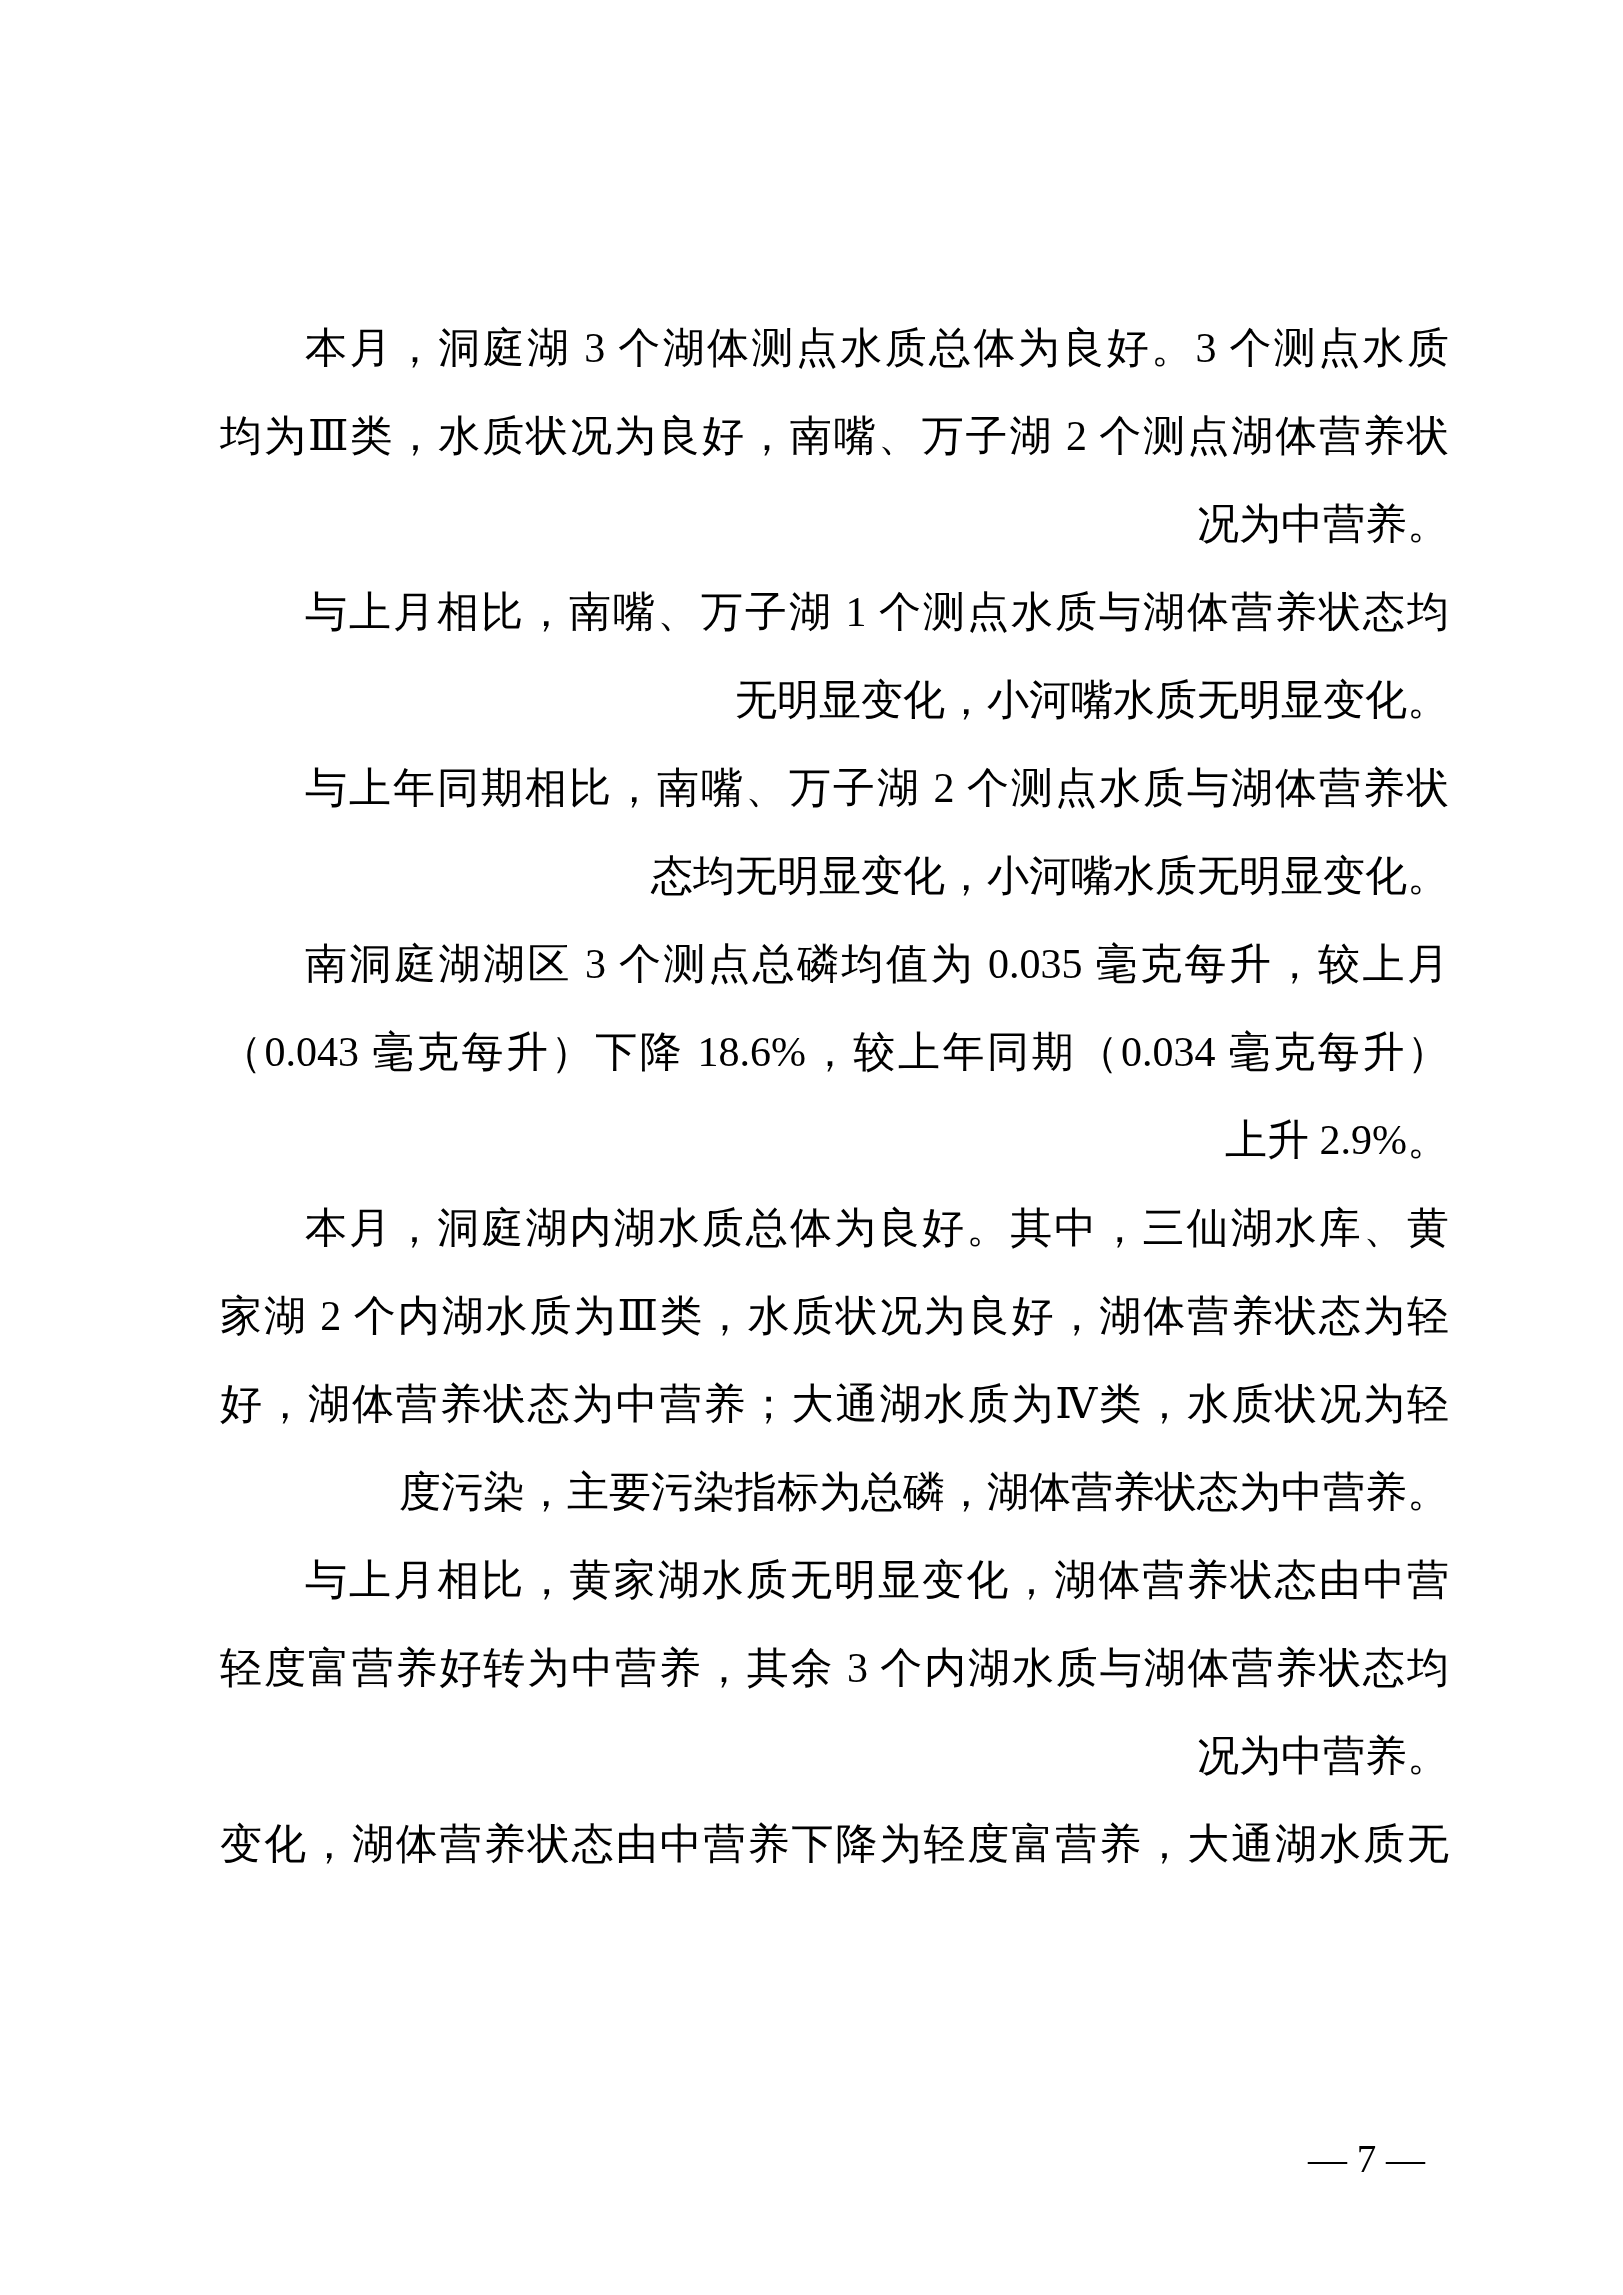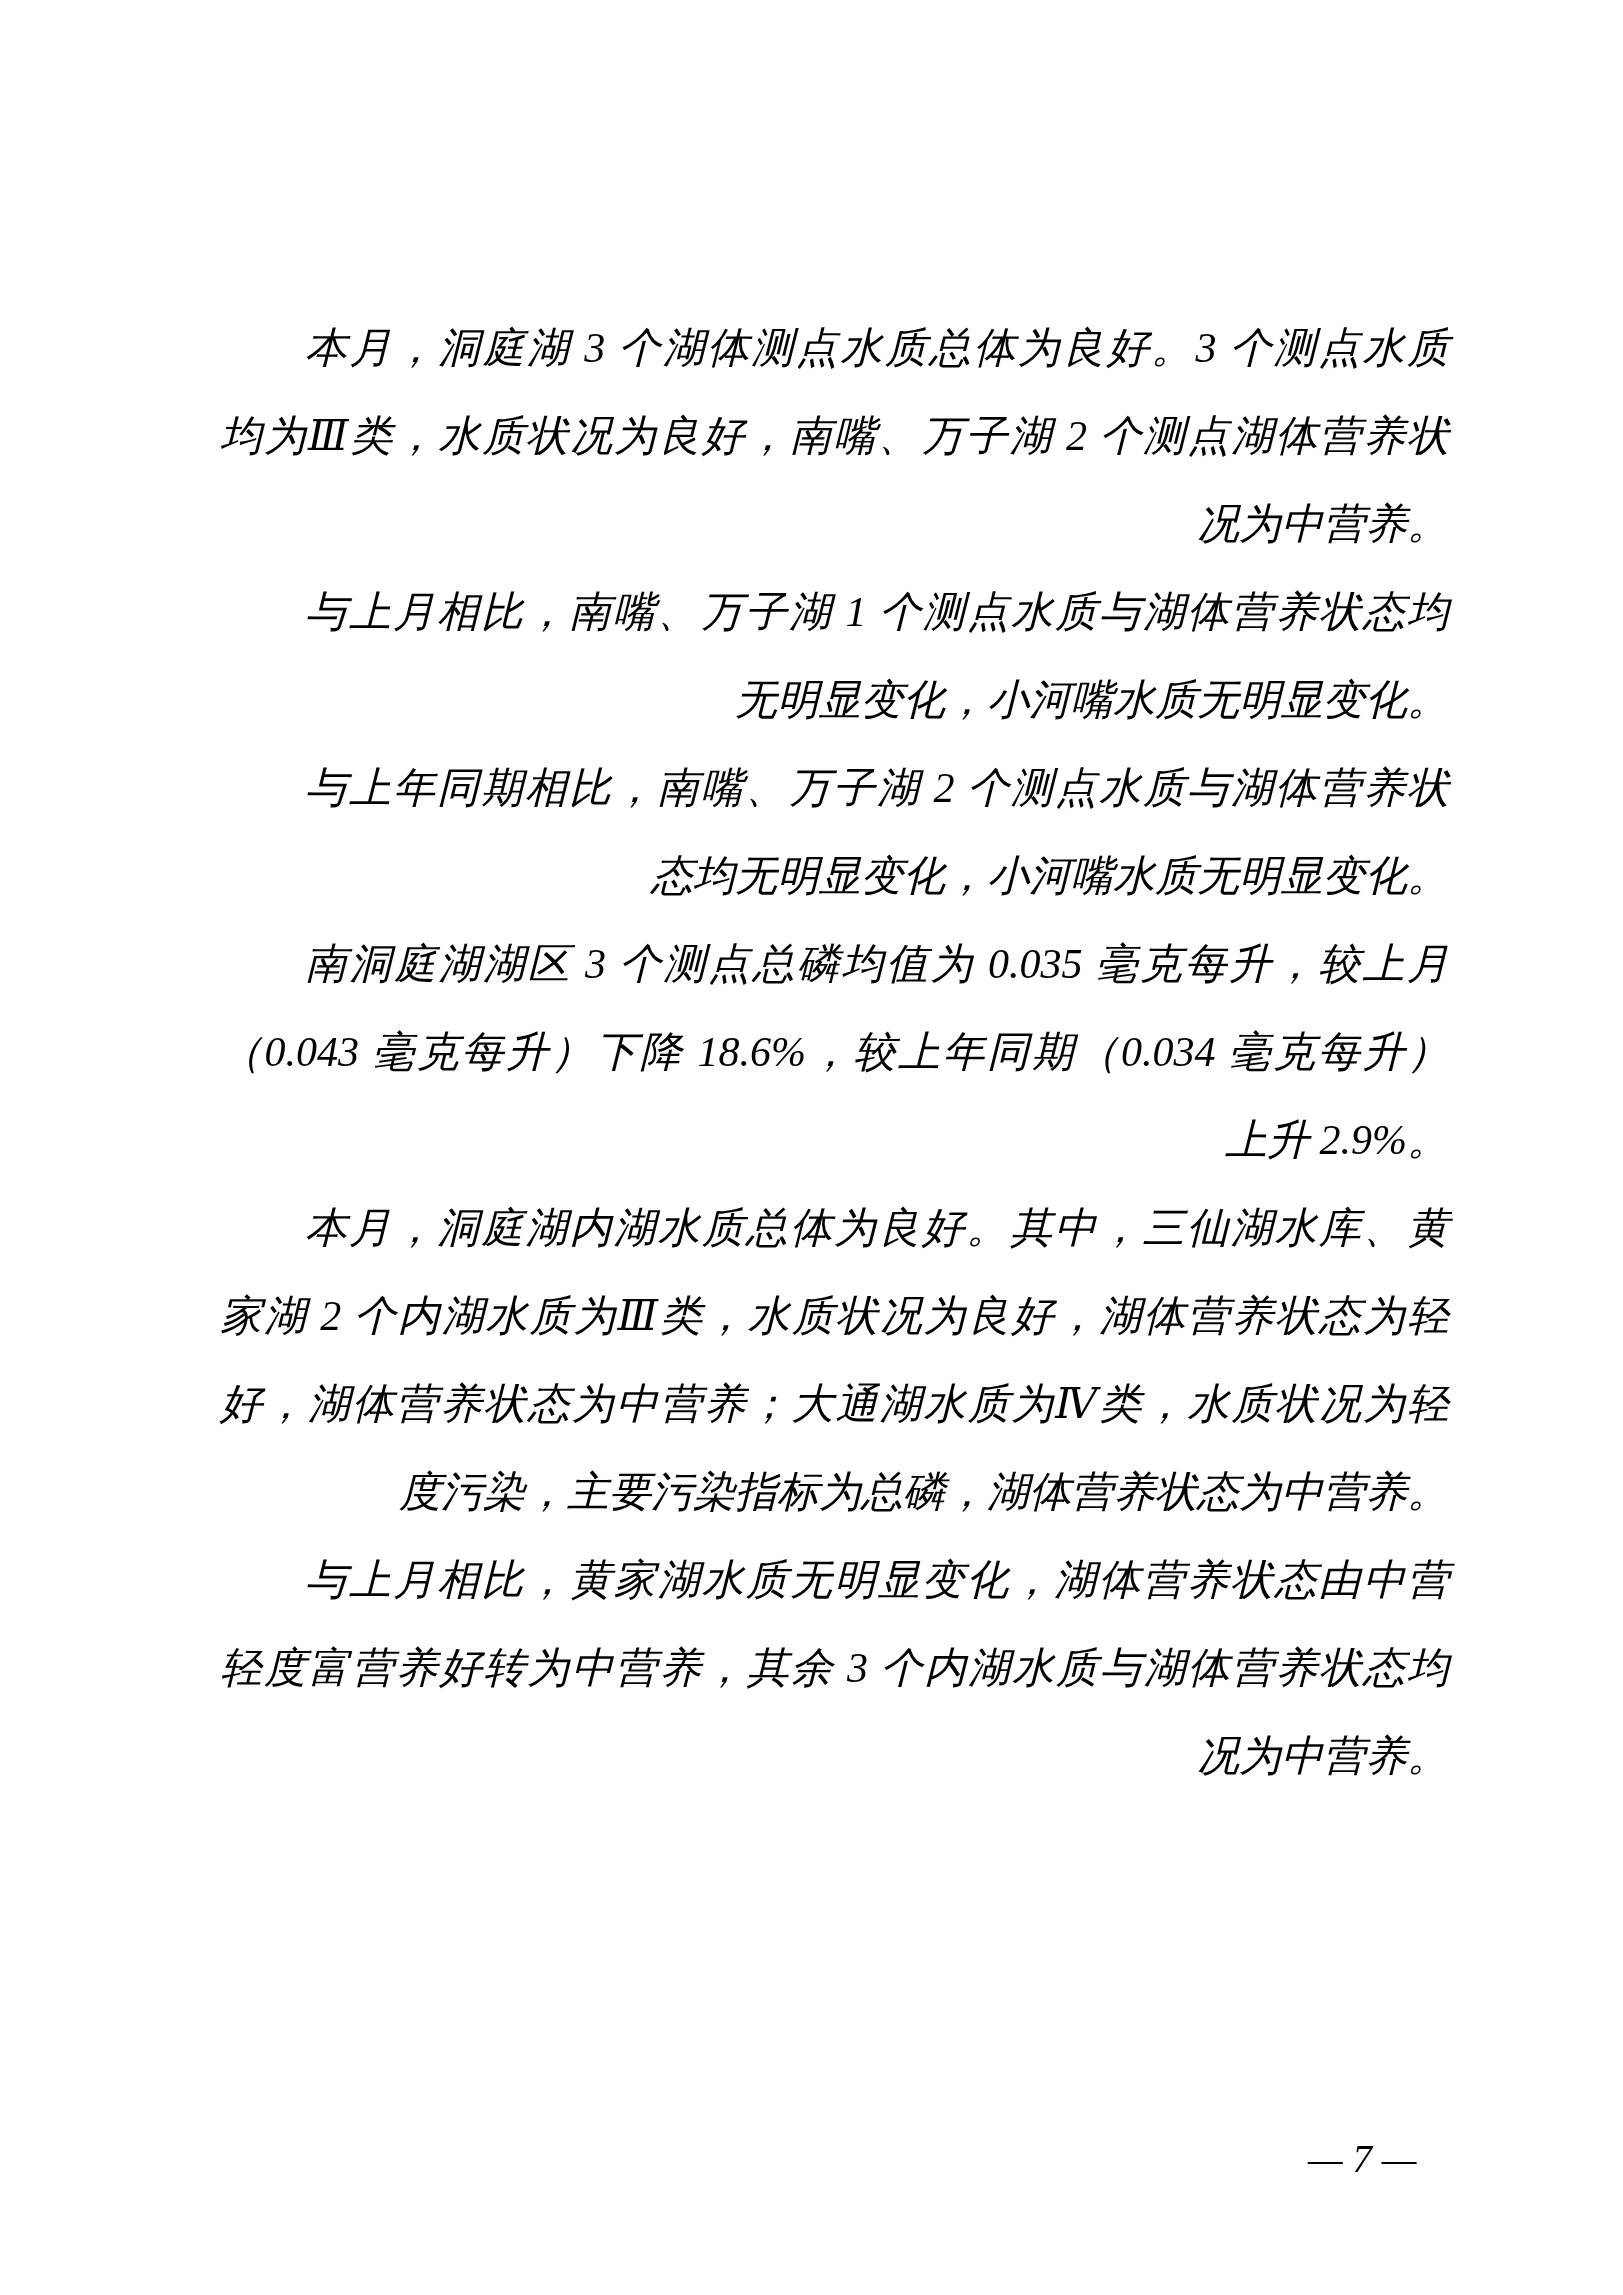--- a/index.html
+++ b/index.html
@@ -8,21 +8,20 @@
     background: #ffffff;
   }
   .page {
     position: relative;
     width: 1623px;
     height: 2295px;
     background: #ffffff;
     color: #000000;
     font-family: "Liberation Serif", "DejaVu Serif", serif;
     overflow: hidden;
-    font-style: italic;
   }
   .content {
     position: absolute;
     left: 220px;
     top: 304px;
     width: 1229px;
   }
   .line {
     height: 88px;
     line-height: 88px;
@@ -69,17 +68,18 @@
 
     <div class="line j ind">本月，洞庭湖内湖水质总体为良好。其中，三仙湖水库、黄</div>
     <div class="line j">家湖 2 个内湖水质为Ⅲ类，水质状况为良好，湖体营养状态为轻</div>
     <div class="line j">好，湖体营养状态为中营养；大通湖水质为Ⅳ类，水质状况为轻</div>
     <div class="line">度污染，主要污染指标为总磷，湖体营养状态为中营养。</div>
 
     <div class="line j ind">与上月相比，黄家湖水质无明显变化，湖体营养状态由中营</div>
     <div class="line j">轻度富营养好转为中营养，其余 3 个内湖水质与湖体营养状态均</div>
     <div class="line">况为中营养。</div>
 
+    <div class="line j">变化，湖体营养状态由中营养下降为轻度富营养，大通湖水质无</div>
   </div>
 
   <div class="pagenum">— 7 —</div>
 </div>
 
 
 </body></html>

